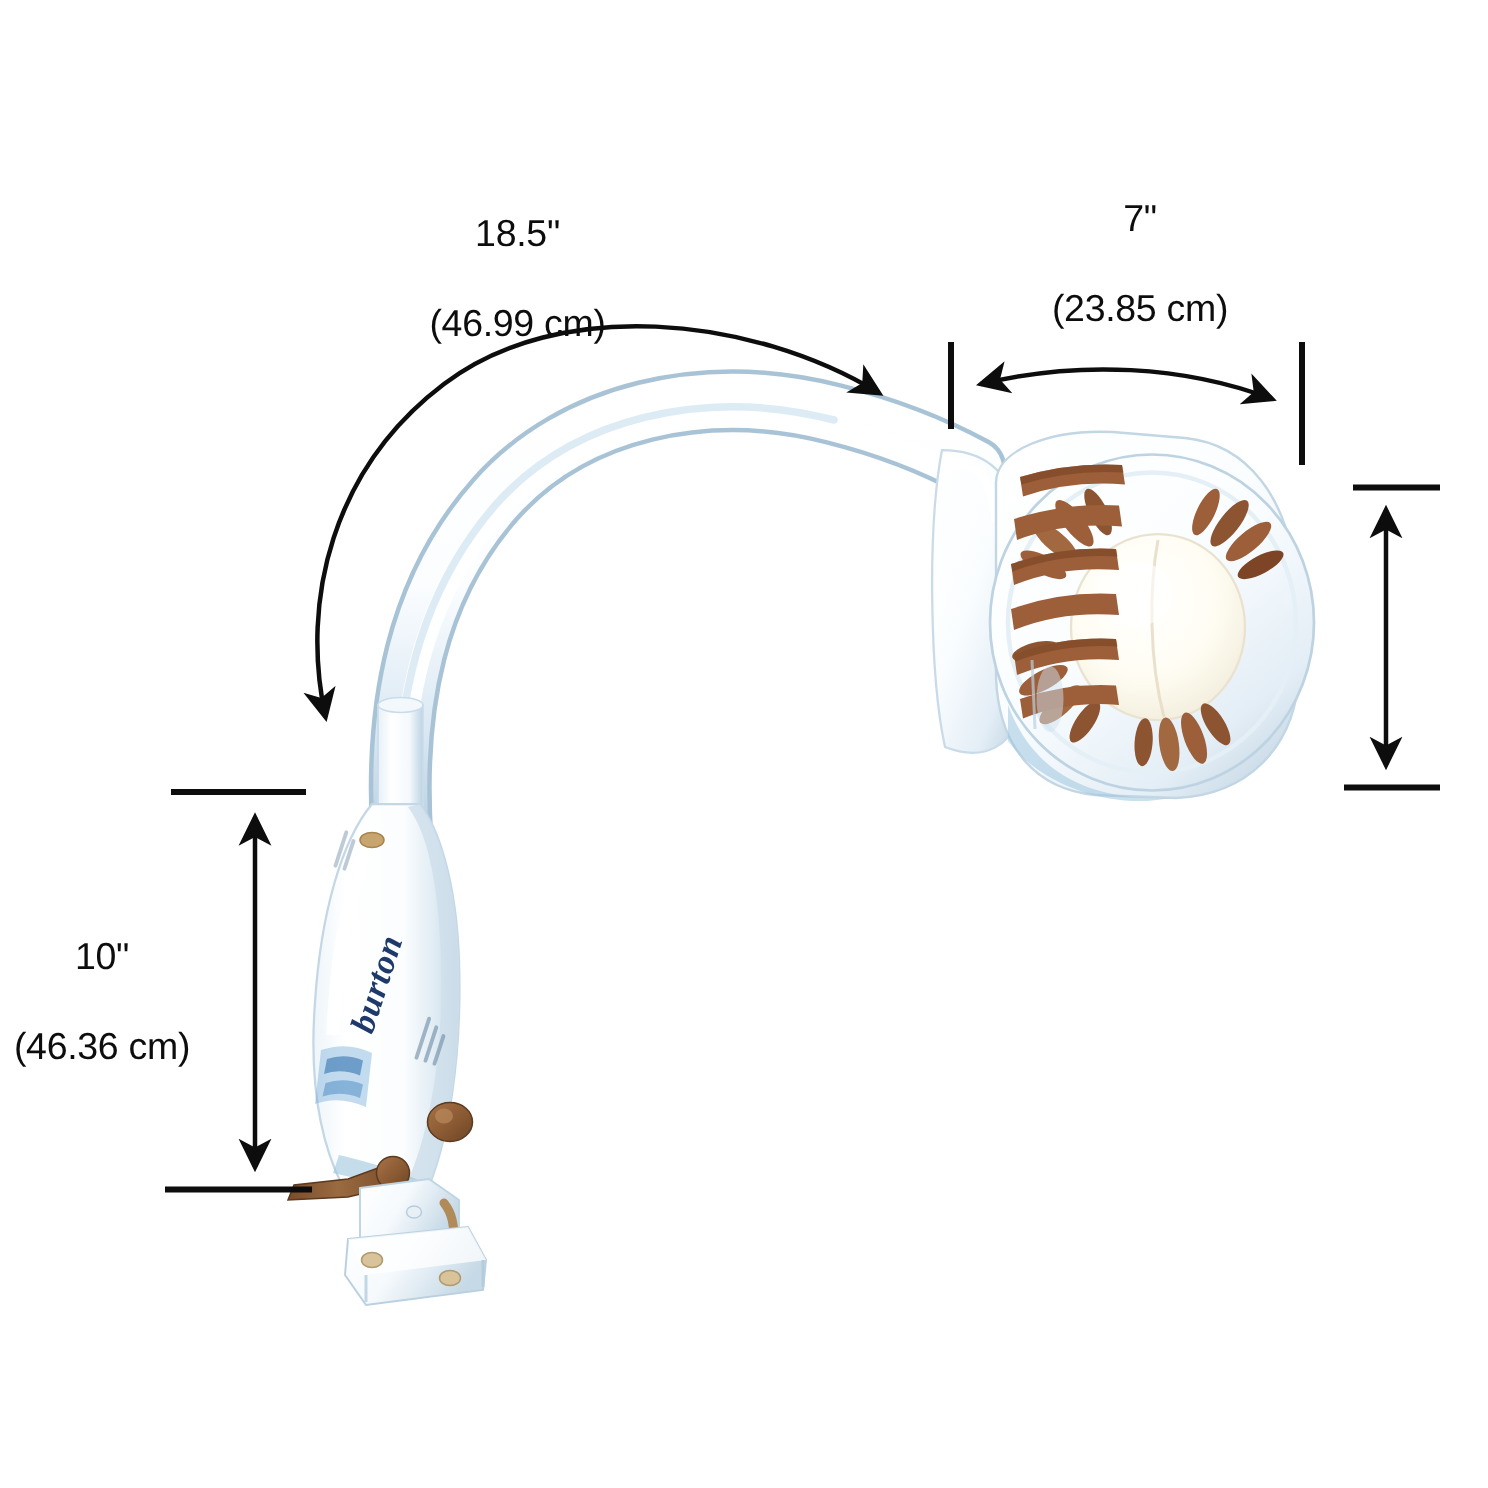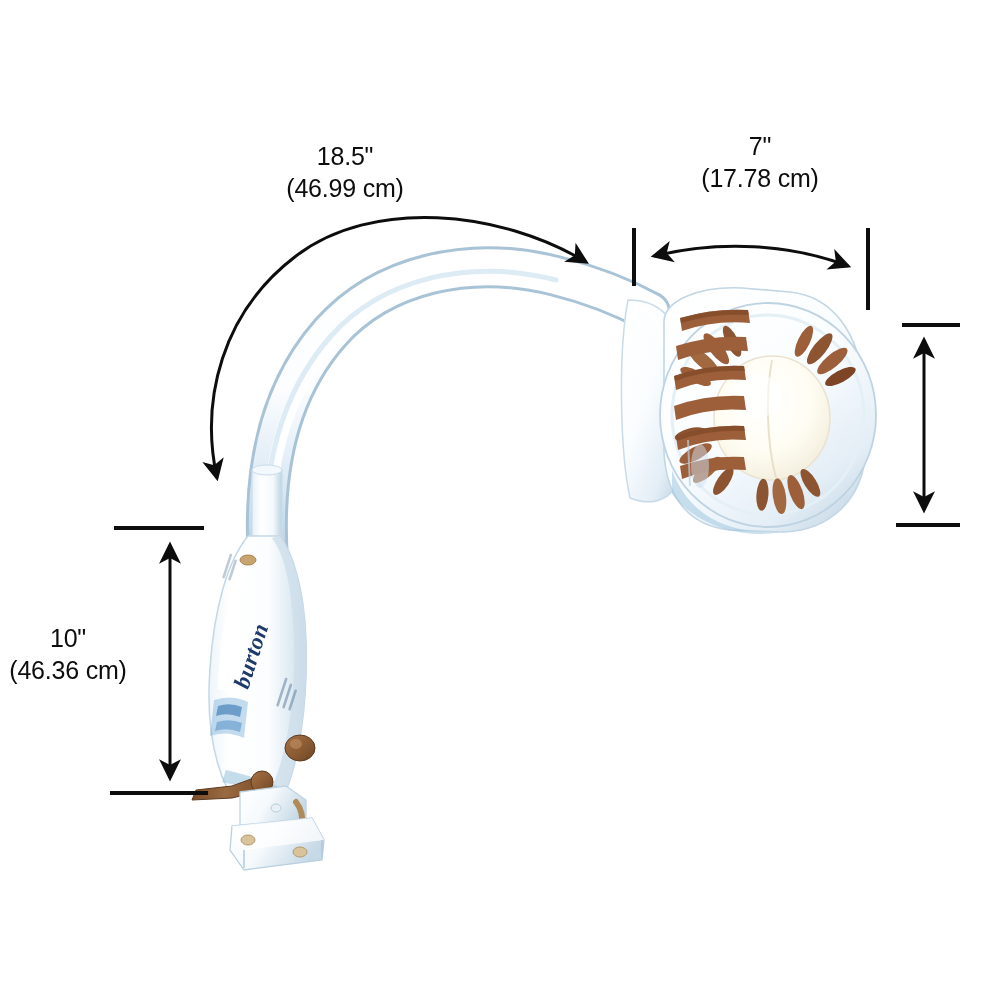--- a/index.html
+++ b/index.html
@@ -19,21 +19,21 @@
     position:absolute;
     text-align:center;
     line-height:1.28;
     color:#0d0d0d;
     font-size:25px;
     letter-spacing:-0.2px;
     white-space:nowrap;
     user-select:none;
   }
   .dim-label .l1{display:block;}
-  .dim-label .l2{display:block;}
+  .dim-label .l2{display:block;margin-top:28px;}
   #lbl-arm{ left:345px; top:140px; transform:translateX(-50%); }
   #lbl-head{ left:760px; top:130px; transform:translateX(-50%); }
   #lbl-post{ left:68px;  top:622px; transform:translateX(-50%); }
 
   svg.layer{
     position:absolute;left:0;top:0;
     width:992px;height:992px;
     overflow:visible;
   }
   #art{ z-index:1; }
@@ -322,21 +322,21 @@
     </g>
   </svg>
 
   <div class="dim-label" id="lbl-arm">
     <span class="l1">18.5"</span>
     <span class="l2">(46.99 cm)</span>
   </div>
 
   <div class="dim-label" id="lbl-head">
     <span class="l1">7"</span>
-    <span class="l2">(17.78 cm)</span>
+    <span class="l2">(23.85 cm)</span>
   </div>
 
   <div class="dim-label" id="lbl-post">
     <span class="l1">10"</span>
     <span class="l2">(46.36 cm)</span>
   </div>
 
 </div>
 
 </body></html>

